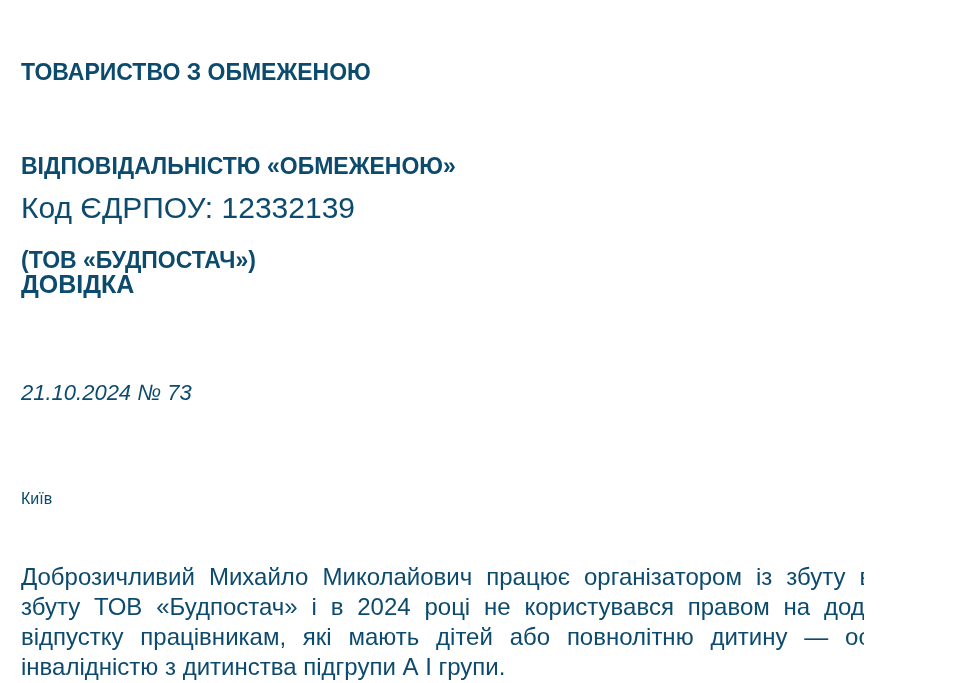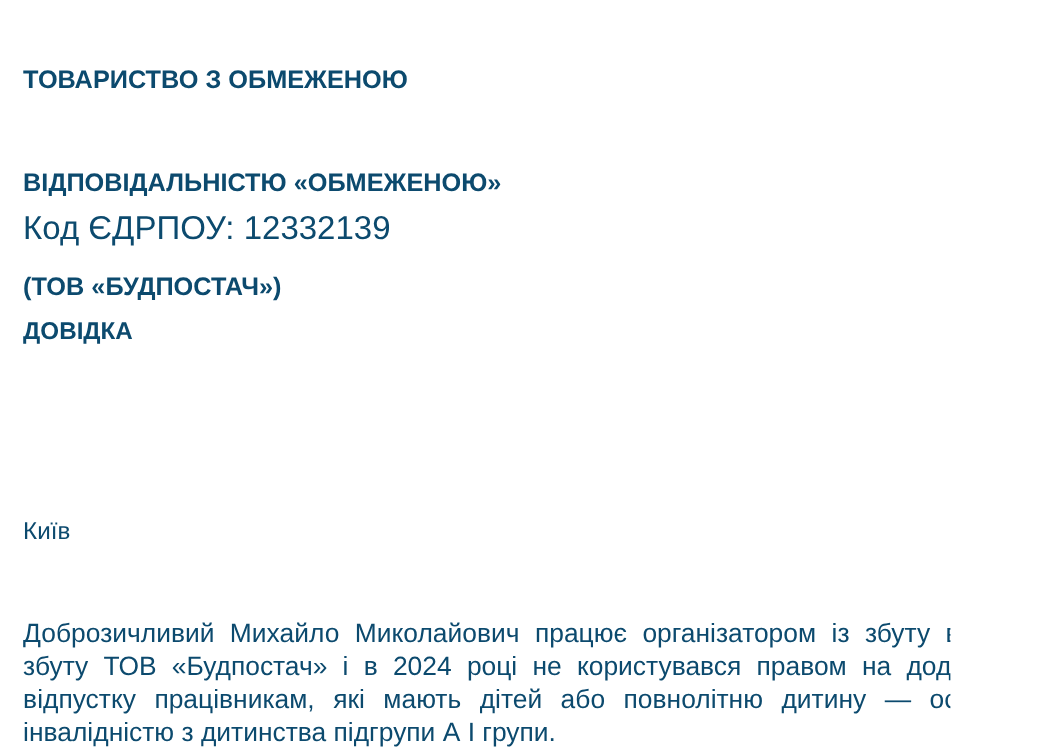--- a/index.html
+++ b/index.html
@@ -26,34 +26,34 @@
     font-size: 23px;
     font-weight: bold;
     line-height: 47px;
   }
   .edrpou {
     top: 193px;
     font-size: 30px;
     line-height: 30px;
   }
   .doc-title {
-    top: 286px;
-    font-size: 22px;
+    top: 269px;
+    font-size: 25px;
     font-weight: bold;
     line-height: 30px;
   }
   .date-line {
     top: 378px;
     font-size: 22px;
     font-style: italic;
     line-height: 30px;
   }
   .city {
-    top: 468px;
-    font-size: 22px;
+    top: 484px;
+    font-size: 16px;
     line-height: 30px;
   }
   .body-paragraph {
     top: 562px;
     width: 916px;
     font-size: 24px;
     line-height: 30px;
     text-align: justify;
     white-space: normal;
   }
@@ -66,18 +66,19 @@
   <div class="block company-name">
     <div>ТОВАРИСТВО З ОБМЕЖЕНОЮ</div>
     <div>ВІДПОВІДАЛЬНІСТЮ «ОБМЕЖЕНОЮ»</div>
     <div>(ТОВ «БУДПОСТАЧ»)</div>
   </div>
 
   <div class="block edrpou">Код ЄДРПОУ: 12332139</div>
 
   <div class="block doc-title">ДОВІДКА</div>
 
+  <div class="block date-line">21.10.2024 № 73</div>
 
   <div class="block city">Київ</div>
 
   <div class="block body-paragraph">Доброзичливий Михайло Миколайович працює організатором із збуту відділу збуту ТОВ «Будпостач» і в 2024 році не користувався правом на додаткову відпустку працівникам, які мають дітей або повнолітню дитину — особу з інвалідністю з дитинства підгрупи А І групи.</div>
 
 </div>
 
 </body></html>

